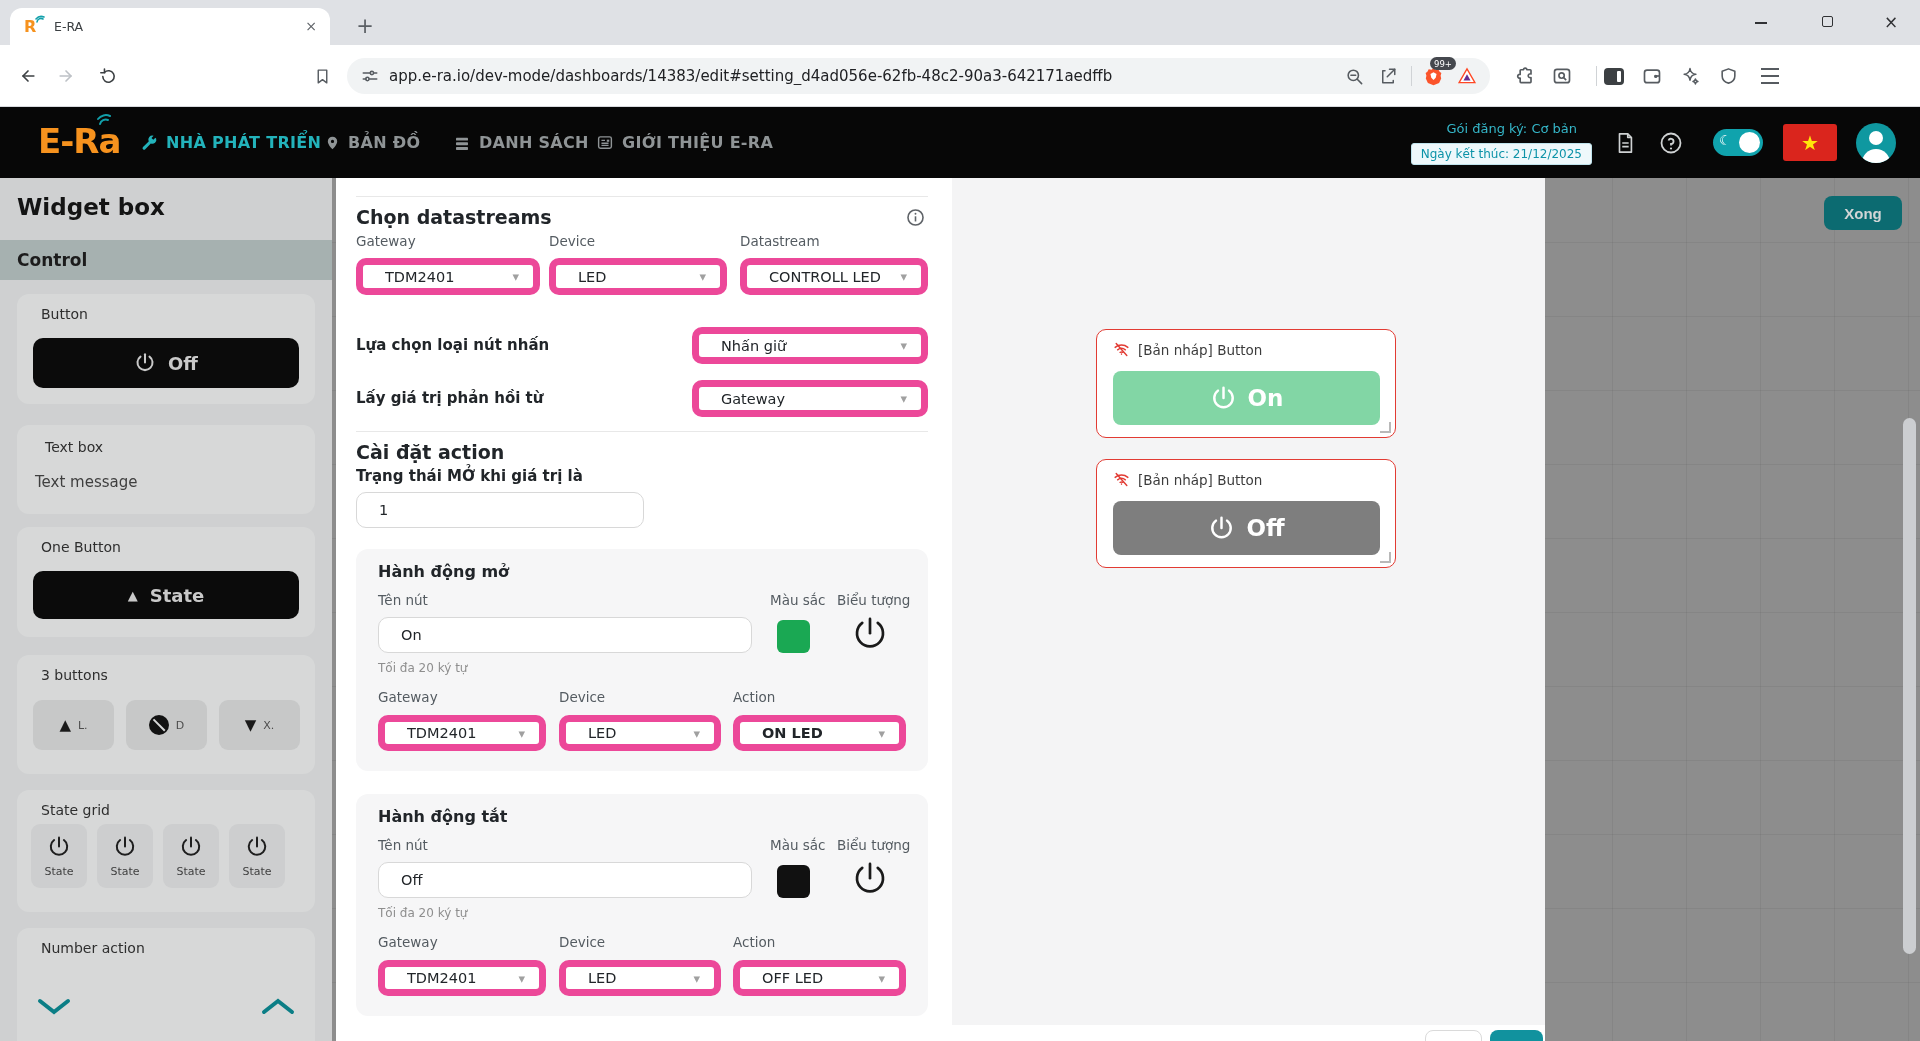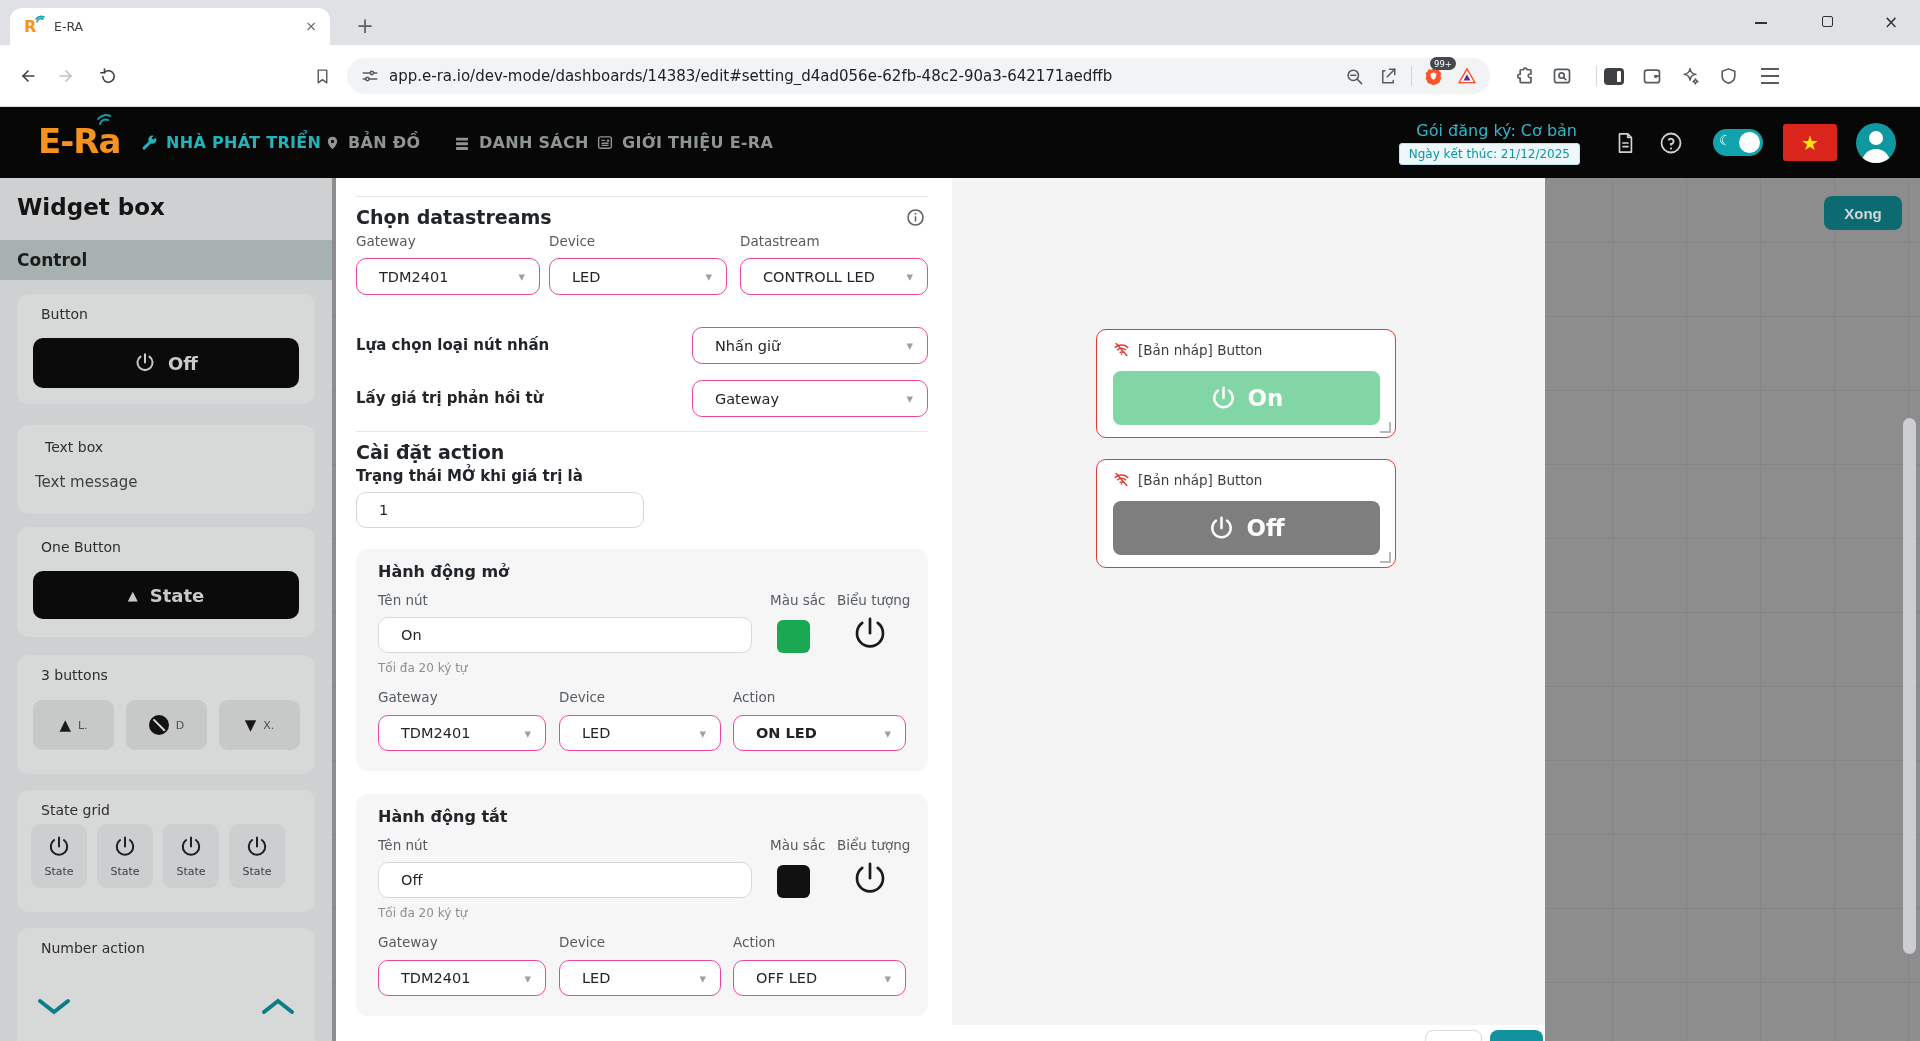--- a/index.html
+++ b/index.html
@@ -32,22 +32,22 @@
   #sidebar-ic::after { content:""; position:absolute; right:3px; top:3px; width:4px; height:11px; background:#fff; border-radius:1px; }
   .hamburger span { display:block; width:18px; height:2px; background:#565b60; margin:2.5px 0; }
 
   
   #navbar { position:absolute; left:0; top:107px; width:1920px; height:71px; background:#070707; }
   #logo { position:absolute; left:38px; top:14px; font-size:34px; font-weight:800; color:#f6921e; letter-spacing:-1px; }
   #logo .wifi { position:absolute; left:58px; top:-8px; }
   .nav-item { position:absolute; top:0; height:71px; display:flex; align-items:center; gap:8px; font-size:16px; font-weight:bold; color:#8f9496; letter-spacing:.3px; }
   .nav-item.active { color:#23b3bb; }
   #nav-right { position:absolute; right:0; top:0; height:71px; }
-  #plan { position:absolute; right:343px; top:14px; font-size:16px; color:#35b6c8; white-space:nowrap; }
-  #expiry { position:absolute; right:340px; top:36px; font-size:12px; color:#0c93a8; background:#eef8fb; border:1px solid #bfe3ec; border-radius:3px; padding:3px 9px; white-space:nowrap; }
+  #plan { position:absolute; right:343px; top:14px; font-size:13px; color:#35b6c8; white-space:nowrap; }
+  #expiry { position:absolute; right:328px; top:36px; font-size:12px; color:#0c93a8; background:#eef8fb; border:1px solid #bfe3ec; border-radius:3px; padding:3px 9px; white-space:nowrap; }
   .nav-ic { position:absolute; top:24px; color:#cfd2d3; }
   #toggle { position:absolute; right:157px; top:22px; width:50px; height:27px; background:#10a3ad; border-radius:14px; }
   #toggle .knob { position:absolute; right:3px; top:3px; width:21px; height:21px; background:#fff; border-radius:50%; }
   #toggle .moon { position:absolute; left:6px; top:3px; color:#fff; font-size:14px; }
   #flag { position:absolute; right:83px; top:17px; width:54px; height:37px; background:#da251d; border-radius:3px; display:flex; align-items:center; justify-content:center; color:#ffe60a; font-size:20px; }
   #avatar { position:absolute; right:24px; top:16px; width:40px; height:40px; background:#0f98a0; border-radius:50%; overflow:hidden; display:flex; justify-content:center; }
 
   
   #content { position:absolute; left:0; top:178px; width:1920px; height:863px; background:#8d8d8d; }
 
@@ -73,21 +73,21 @@
     background-size:74px 74px; background-position:22px 64px; }
   #done-btn { position:absolute; left:1824px; top:18px; width:78px; height:34px; background:#0c6b71; color:#d2d5d6; font-size:15px; font-weight:bold; border:none; border-radius:8px; }
   #scroll-thumb { position:absolute; left:1903px; top:240px; width:13px; height:536px; background:#ccced1; border-radius:7px; }
 
   
   #modal { position:absolute; left:336px; top:0; width:1209px; height:863px; background:#ffffff; }
   .divider { position:absolute; left:20px; width:572px; height:1px; background:#e8e8e8; }
   .h1 { position:absolute; font-size:19px; font-weight:bold; color:#212529; }
   .lbl-sm { position:absolute; font-size:13.5px; color:#545b61; }
   .lbl-bold { position:absolute; font-size:15px; font-weight:bold; color:#212529; }
-  .select { position:absolute; height:37px; background:#fff; border:1px solid #ec4899; border-radius:10px; display:flex; align-items:center; padding:0 14px 0 22px; }
+  .select { position:absolute; height:37px; background:#fff; border:7px solid #ec4899; border-radius:10px; display:flex; align-items:center; padding:0 14px 0 22px; }
   .select .val { flex:1; font-size:14.5px; color:#212529; white-space:nowrap; overflow:hidden; }
   .select .caret { color:#a0a0a0; font-size:13px; }
   .tinput { position:absolute; height:36px; background:#fff; border:1px solid #d8d8d8; border-radius:10px; font-size:14.5px; color:#212529; padding:0 22px; font-family:inherit; }
   .info-ic { position:absolute; color:#5f6368; }
   .action-card { position:absolute; left:20px; width:572px; height:222px; background:#f6f6f7; border-radius:12px; }
   .ac-title { position:absolute; left:22px; top:13px; font-size:16px; font-weight:bold; color:#212529; }
   .ac-lbl { position:absolute; font-size:13.5px; color:#545b61; }
   .swatch { position:absolute; left:421px; top:71px; width:33px; height:33px; border-radius:6px; }
   .pwr-wrap { position:absolute; left:495px; top:66px; color:#1a1a1a; }
   .hint { position:absolute; left:22px; top:112px; font-size:12px; color:#8e8e8e; }

